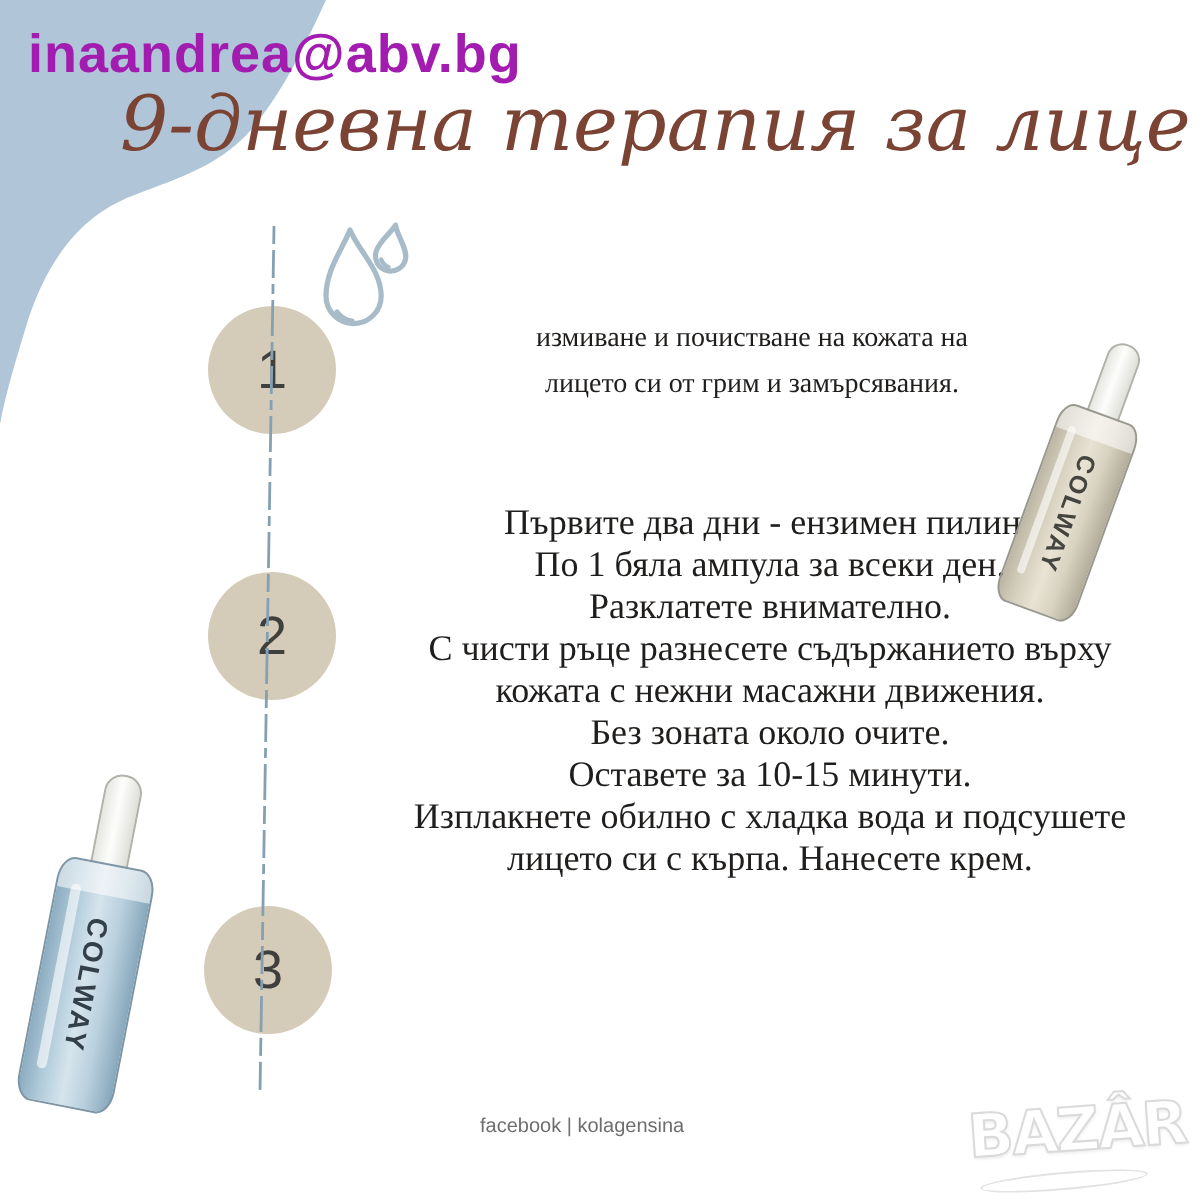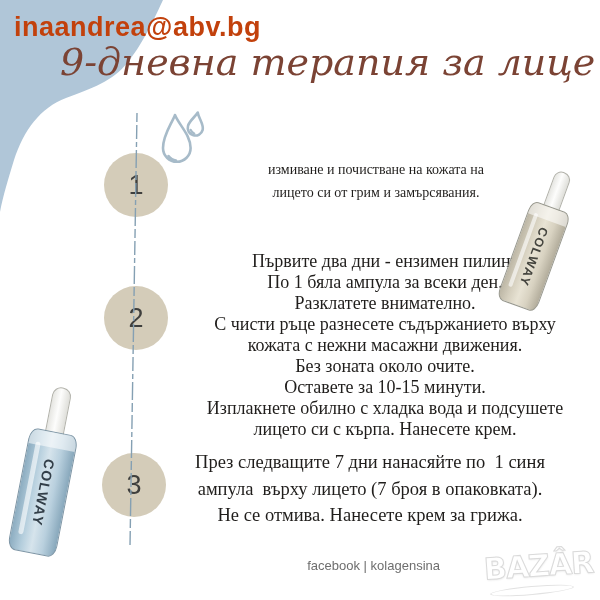--- a/index.html
+++ b/index.html
@@ -3,21 +3,21 @@
 <meta charset="utf-8">
 <style>
   html,body{margin:0;padding:0;background:#ffffff;}
   .canvas{position:relative;width:600px;height:600px;background:#ffffff;overflow:hidden;
           font-family:"Liberation Serif",serif;}
   
   .blob-svg{position:absolute;left:0;top:0;z-index:0;}
   
   .watermark{position:absolute;left:14px;top:12px;z-index:2;
              font-family:"Liberation Sans",sans-serif;font-weight:bold;
-             font-size:27px;letter-spacing:0.5px;color:#c2410c;}
+             font-size:27px;letter-spacing:0.5px;color:#a21caf;}
   
   .title{position:absolute;left:60px;top:40px;width:500px;z-index:2;
          font-family:"DejaVu Serif",serif;font-style:italic;
          font-size:38px;color:#7b4334;text-align:center;white-space:nowrap;}
   
   .droplets{position:absolute;left:156px;top:106px;z-index:1;}
   
   .timeline-svg{position:absolute;left:0;top:0;z-index:2;pointer-events:none;}
   .circle{position:absolute;width:64px;height:64px;border-radius:50%;
           background:#d4ccb9;z-index:1;display:flex;align-items:center;justify-content:center;}
@@ -51,22 +51,22 @@
   .amp-white .amp-highlight{top:10px;left:6px;width:4px;height:78px;}
   .amp-white .amp-brand{font-size:12.5px;color:#45453f;}
   .amp-blue{left:18px;top:386px;width:58px;height:170px;transform:rotate(11deg);}
   .amp-blue .amp-neck{width:17px;height:49px;border-radius:9px 9px 3px 3px;}
   .amp-blue .amp-body{top:45px;width:47px;height:122px;border:1px solid #7d95a5;border-radius:8px/12px;
        background:linear-gradient(90deg,#8cacc0,#b3cddc 25%,#d6e4ec 48%,#b9d0de 72%,#87a7bb);}
   .amp-blue .amp-air{height:15px;}
   .amp-blue .amp-highlight{top:12px;left:7px;width:5px;height:94px;}
   .amp-blue .amp-brand{font-size:14px;color:#333f49;}
   
-  .footer{position:absolute;left:240px;top:558px;width:200px;z-index:1;text-align:right;
-          font-family:"Liberation Sans",sans-serif;font-size:13px;color:#6e6e6e;}
+  .footer{position:absolute;left:240px;top:558px;width:200px;z-index:1;text-align:left;
+          font-family:"Liberation Sans",sans-serif;font-size:10px;color:#6e6e6e;}
   
   .bazar{position:absolute;left:484px;top:548px;z-index:4;transform:rotate(-4deg);
          font-family:"DejaVu Sans",sans-serif;font-weight:800;font-size:30px;
          letter-spacing:-1px;color:#ffffff;
          -webkit-text-stroke:1px #dadada;
          text-shadow:0 1px 2px rgba(0,0,0,0.10);}
   .bazar-swoosh{position:absolute;left:490px;top:586px;z-index:4;width:82px;height:7px;
          background:#ffffff;border:1px solid #e2e2e2;border-radius:50%;
          transform:rotate(-5deg);}
 </style>
@@ -113,23 +113,20 @@
 лицето си от грим и замърсявания.</div>
   <div class="step-text t2">Първите два дни - ензимен пилинг
 По 1 бяла ампула за всеки ден.
 Разклатете внимателно.
 С чисти ръце разнесете съдържанието върху
 кожата с нежни масажни движения.
 Без зоната около очите.
 Оставете за 10-15 минути.
 Изплакнете обилно с хладка вода и подсушете
 лицето си с кърпа. Нанесете крем.</div>
-  <div class="step-text t3">През следващите 7 дни нанасяйте по  1 синя
-ампула  върху лицето (7 броя в опаковката).
-Не се отмива. Нанесете крем за грижа.</div>
 
   <div class="ampoule amp-white">
     <div class="amp-neck"></div>
     <div class="amp-body">
       <span class="amp-air"></span>
       <span class="amp-highlight"></span>
       <span class="amp-brand">COLWAY</span>
     </div>
   </div>
 

